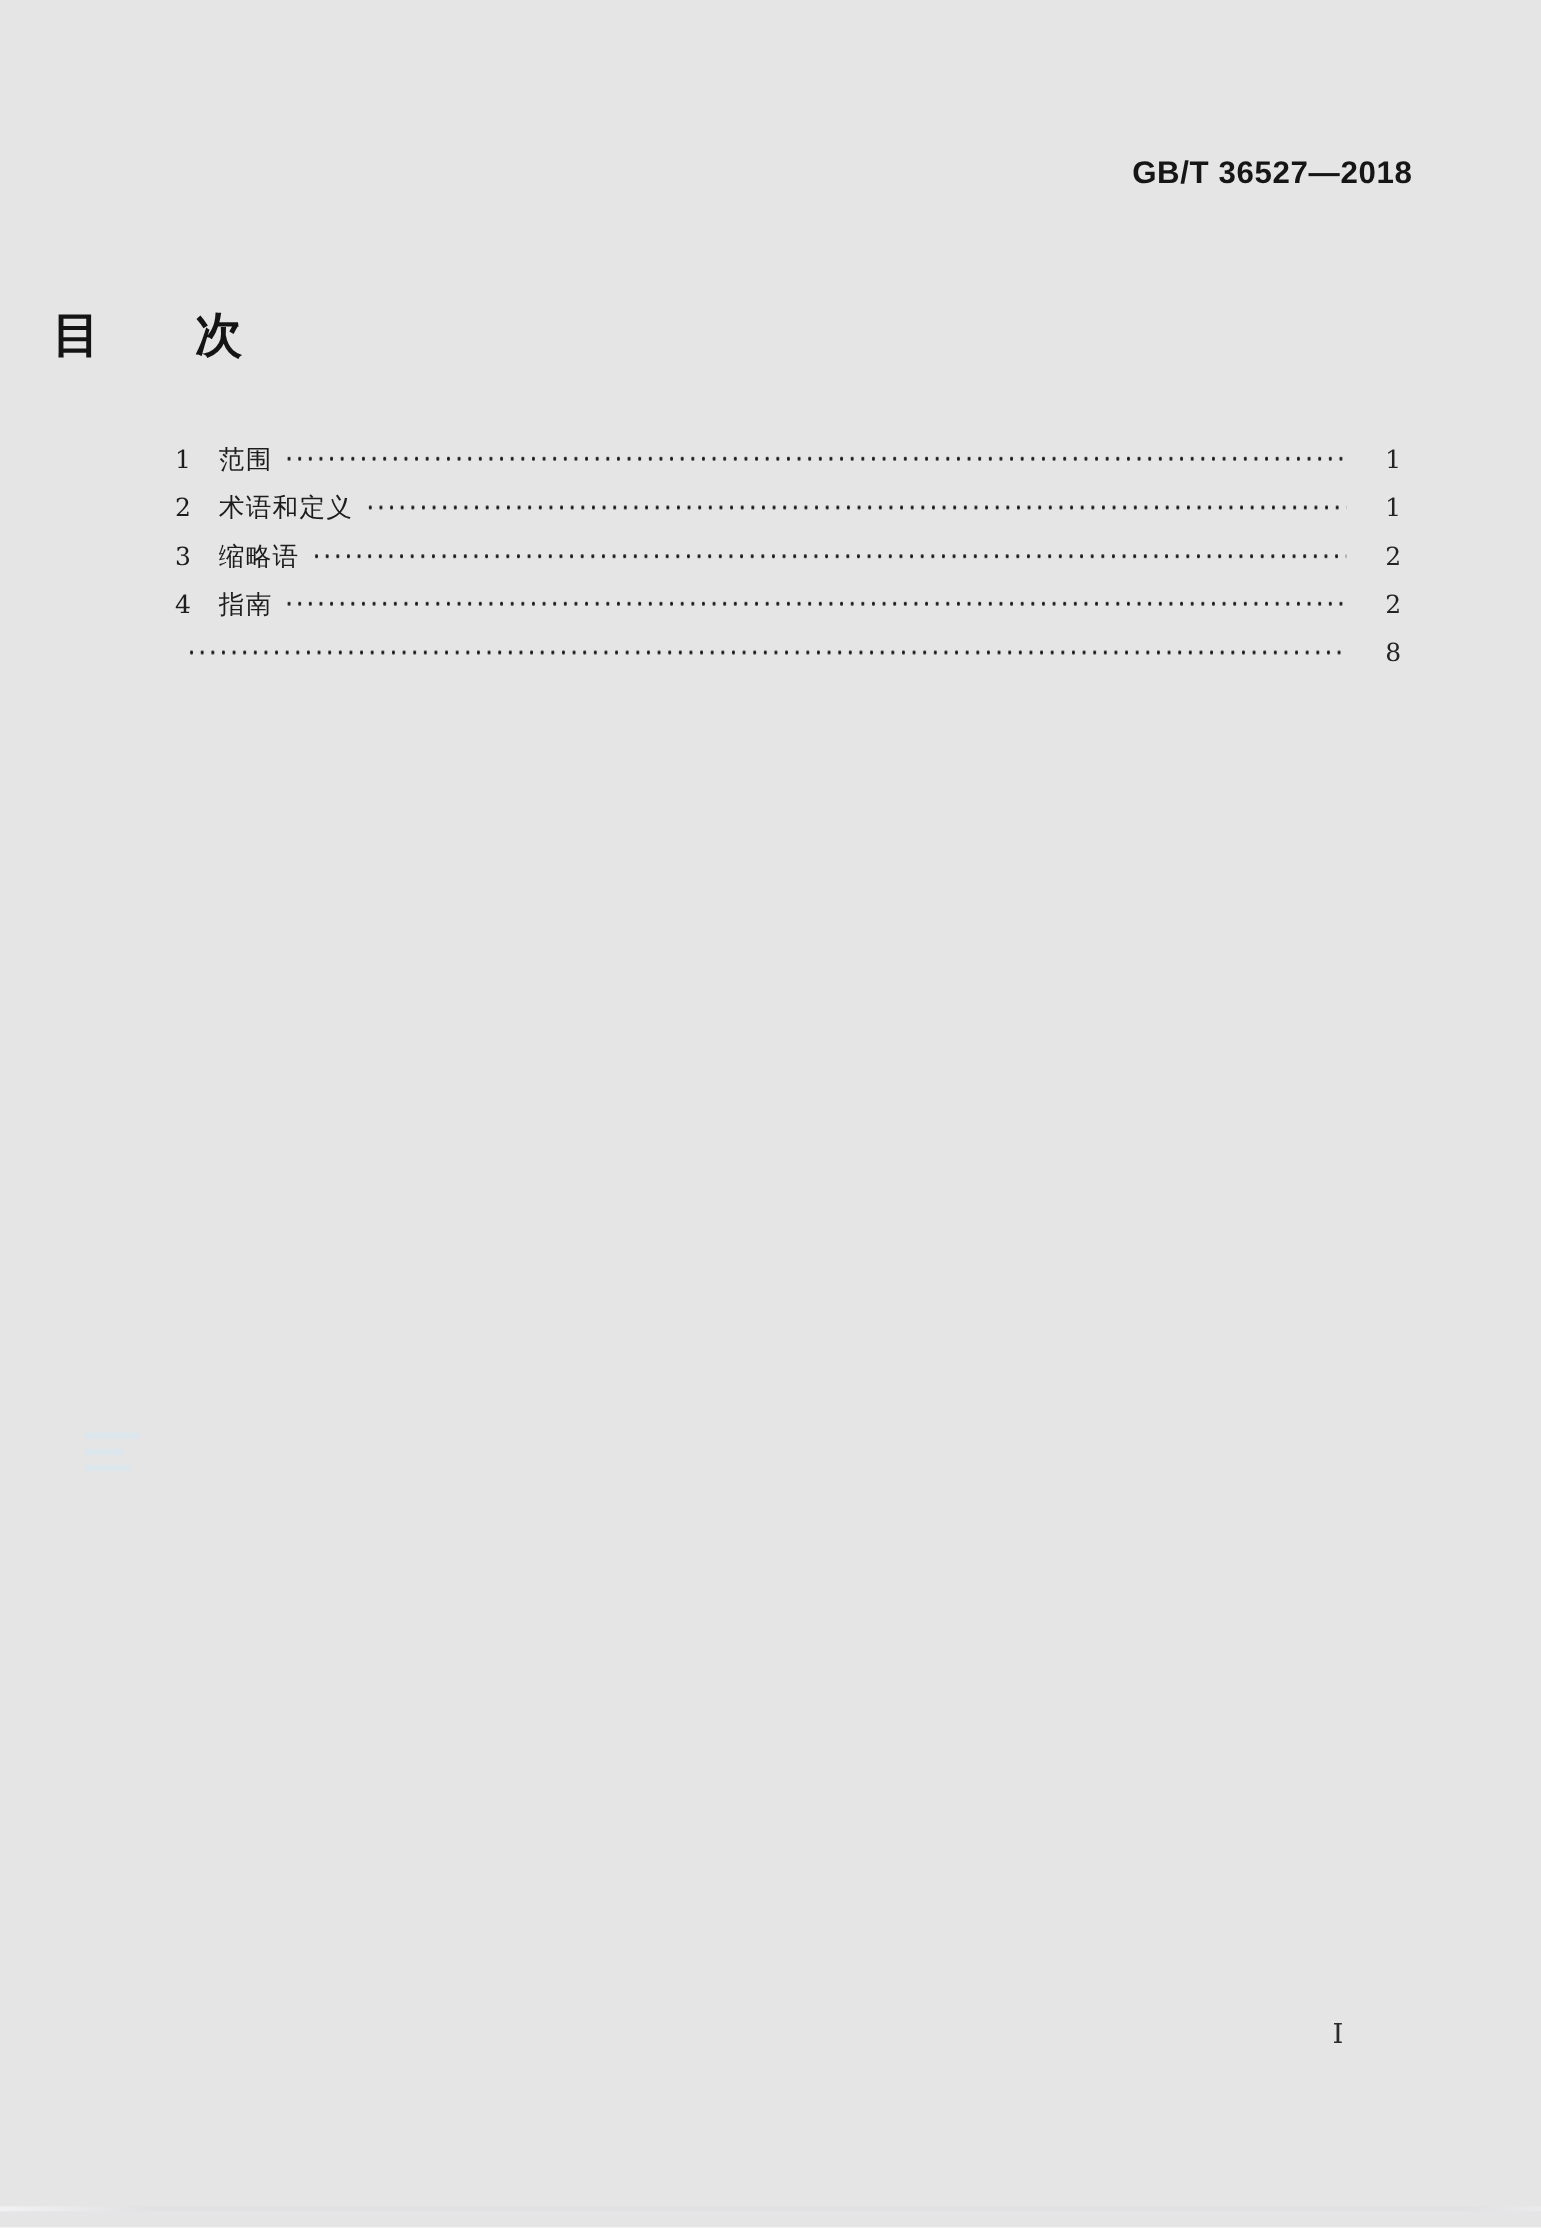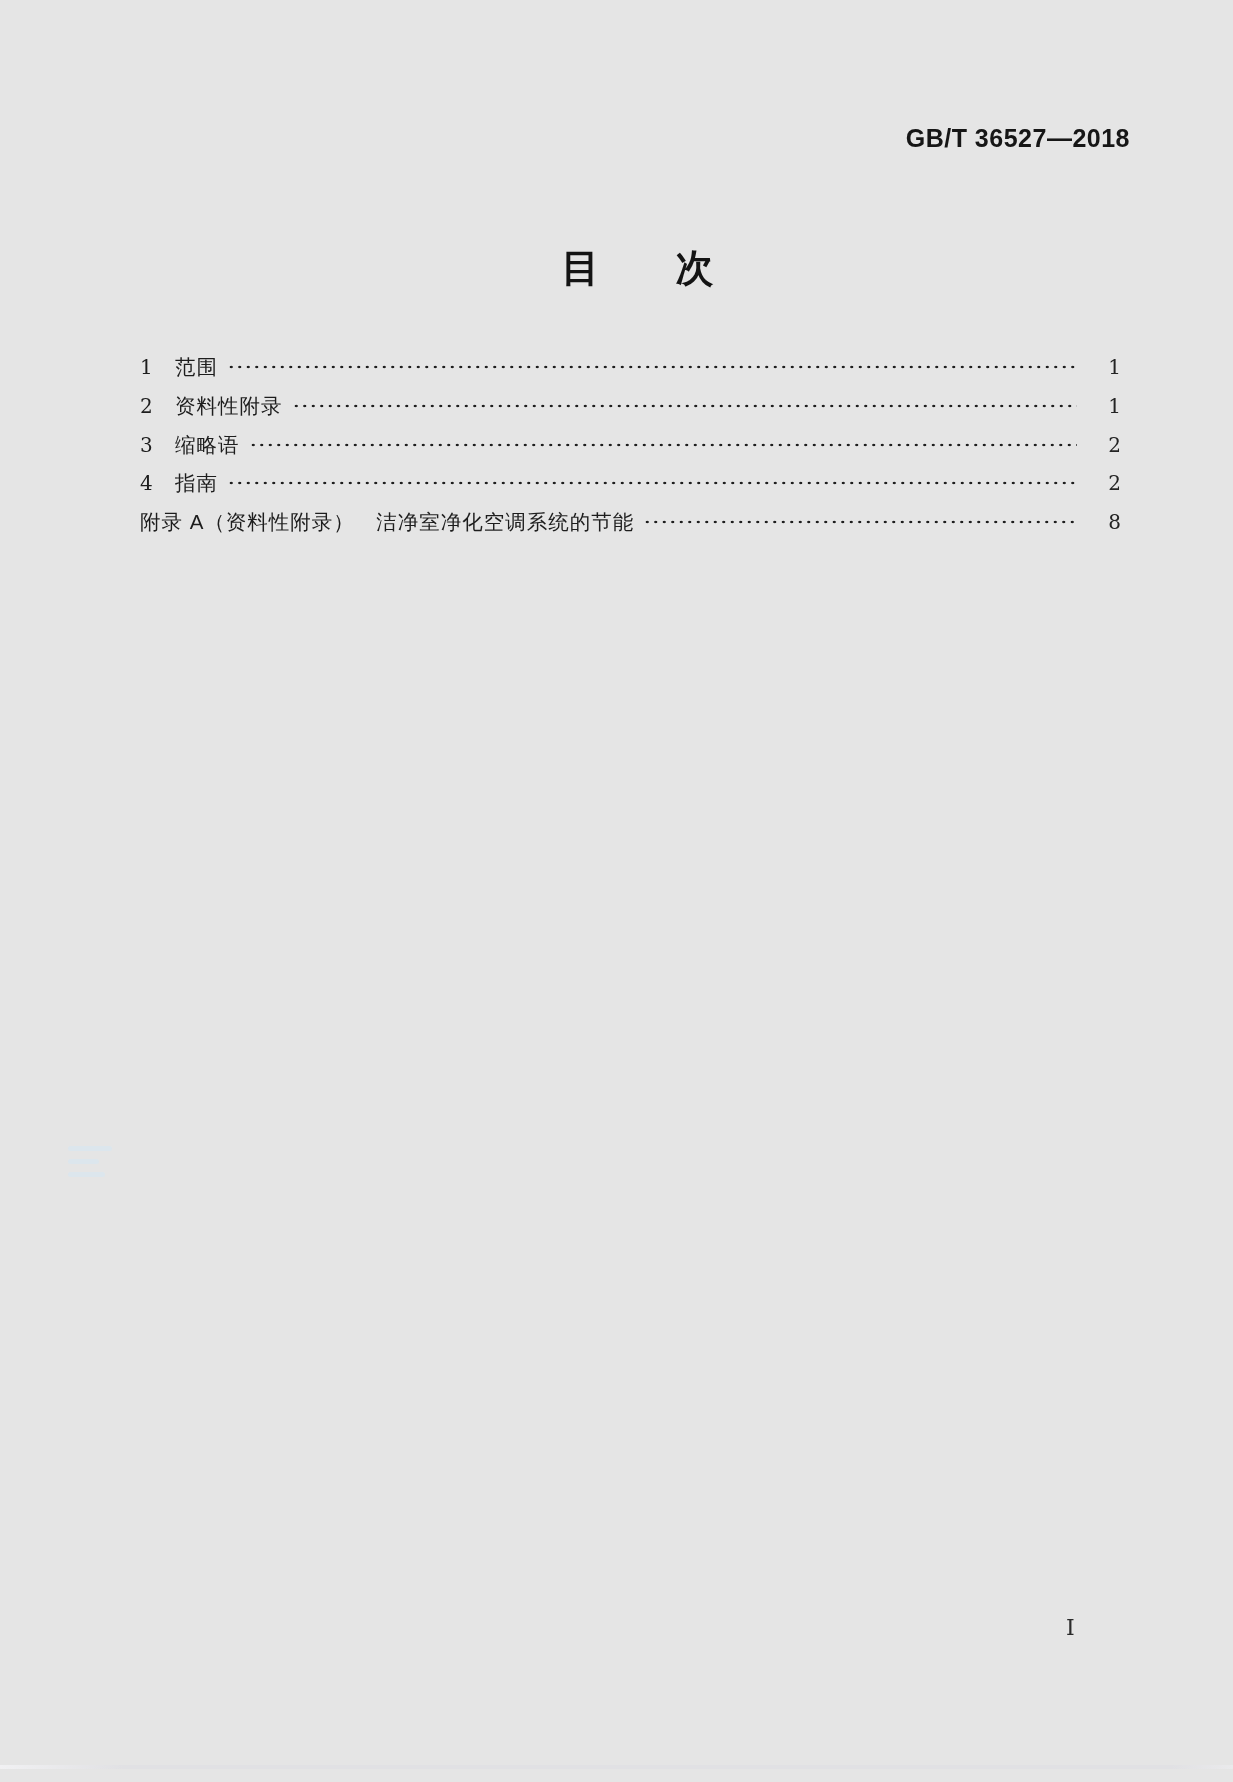--- a/index.html
+++ b/index.html
@@ -28,21 +28,20 @@
     color: #161616;
     white-space: nowrap;
   }
 
   
   .page-title {
     position: absolute;
     top: 243px;
     left: 0;
     width: 100%;
-    text-align: center;
     text-indent: 42px;          
     font-size: 38px;
     font-weight: bold;
     color: #141414;
     white-space: pre;
   }
 
   
   .toc {
     position: absolute;
@@ -139,41 +138,40 @@
 
     <div class="toc-row">
       <span class="toc-num">1</span>
       <span class="toc-label">范围</span>
       <span class="toc-dots"></span>
       <span class="toc-page">1</span>
     </div>
 
     <div class="toc-row">
       <span class="toc-num">2</span>
-      <span class="toc-label">资料性附录</span>
+      <span class="toc-label">术语和定义</span>
       <span class="toc-dots"></span>
       <span class="toc-page">1</span>
     </div>
 
     <div class="toc-row">
       <span class="toc-num">3</span>
       <span class="toc-label">缩略语</span>
       <span class="toc-dots"></span>
       <span class="toc-page">2</span>
     </div>
 
     <div class="toc-row">
       <span class="toc-num">4</span>
       <span class="toc-label">指南</span>
       <span class="toc-dots"></span>
       <span class="toc-page">2</span>
     </div>
 
     <div class="toc-row">
-      <span class="toc-label">附录 A（资料性附录）　洁净室净化空调系统的节能</span>
       <span class="toc-dots"></span>
       <span class="toc-page">8</span>
     </div>
 
   </div>
 
   <div class="scan-mark">
     <i></i>
       <i></i>
       <i></i>

